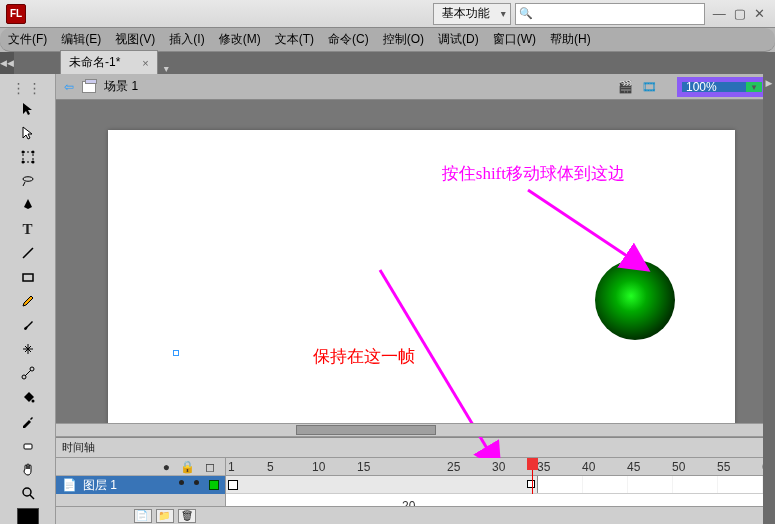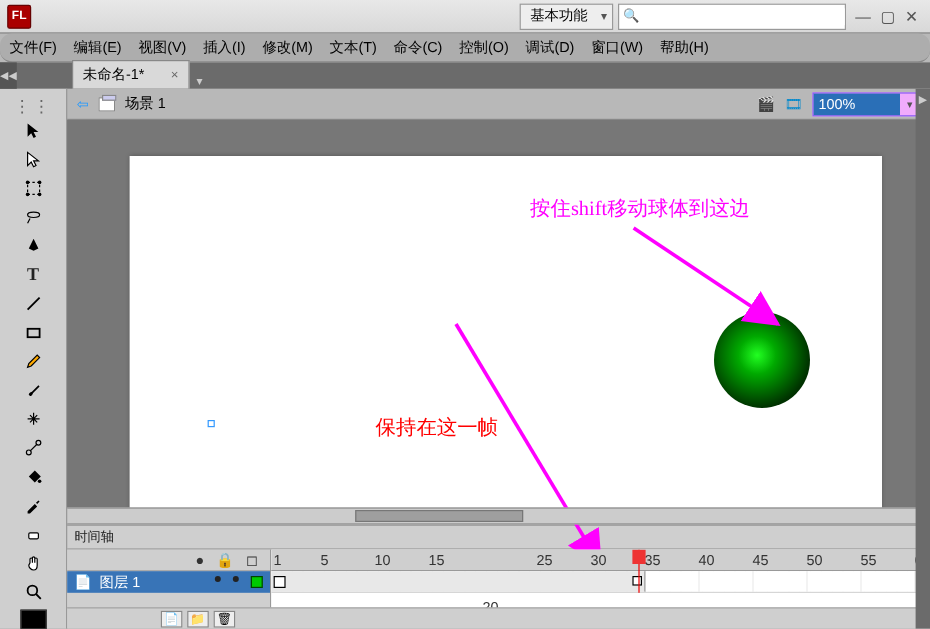--- a/index.html
+++ b/index.html
@@ -29,21 +29,21 @@
 .color-swatches { display:flex; flex-direction:column; gap:4px; margin-top:4px; }
 .swatch { width:22px; height:18px; border:1px solid #444; position:relative; }
 .sw-stroke { background:#000; }
 .work-area { flex:1; display:flex; flex-direction:column; background:#777; }
 .edit-bar { height:26px; background:#b8b8b8; border-bottom:1px solid #888; display:flex; align-items:center; padding:0 8px; gap:8px; }
 .edit-arrow { color:#29f; font-size:12px; }
 .scene-icon { width:14px; height:12px; background:#fff; border:1px solid #888; position:relative; }
 .scene-icon::before{content:"";position:absolute;top:-3px;left:2px;width:10px;height:3px;background:#cce;border:1px solid #888;}
 .scene-label { color:#000; }
 .edit-spacer { flex:1; }
-.zoom-box { width:90px; height:20px; background:#f0abfc; border:1px solid #8b5cf6; display:flex; align-items:center; }
+.zoom-box { width:90px; height:20px; background:#22c55e; border:5px solid #8b5cf6; display:flex; align-items:center;margin-left:12px; }
 .zoom-val { flex:1; padding-left:4px; color:#fff; background:#2a6fb7; height:100%; display:flex; align-items:center; }
 .zoom-dd { width:16px; text-align:center; color:#555; cursor:pointer; font-size:9px; }
 .stage-scroll { flex:1; background:#777; overflow:hidden; position:relative; padding:30px 40px 12px 52px; }
 .stage { background:#fff; width:100%; height:300px; position:relative; box-shadow:0 0 4px rgba(0,0,0,.3); }
 .stage .ball { position:absolute; right:60px; top:130px; width:80px; height:80px; border-radius:50%; background:radial-gradient(circle at 45% 45%, #2f2 0%, #0a0 25%, #030 70%, #010 100%); }
 .stage .sel-dot { position:absolute; left:65px; top:220px; width:6px; height:6px; border:1px solid #39f; background:#fff; }
 .anno1 { position:absolute; color:#f0f; font-size:17px; right:110px; top:32px; font-family:Liberation Serif, serif; }
 .anno2 { position:absolute; color:#f00; font-size:17px; left:205px; top:215px; font-family:"SimSun"; }
 .hscroll { height:14px; background:#ccc; border-top:1px solid #999; border-bottom:1px solid #999; position:relative; }
 .hscroll .thumb { position:absolute; left:240px; width:140px; top:1px; bottom:1px; background:#9f9f9f; border:1px solid #777; }

